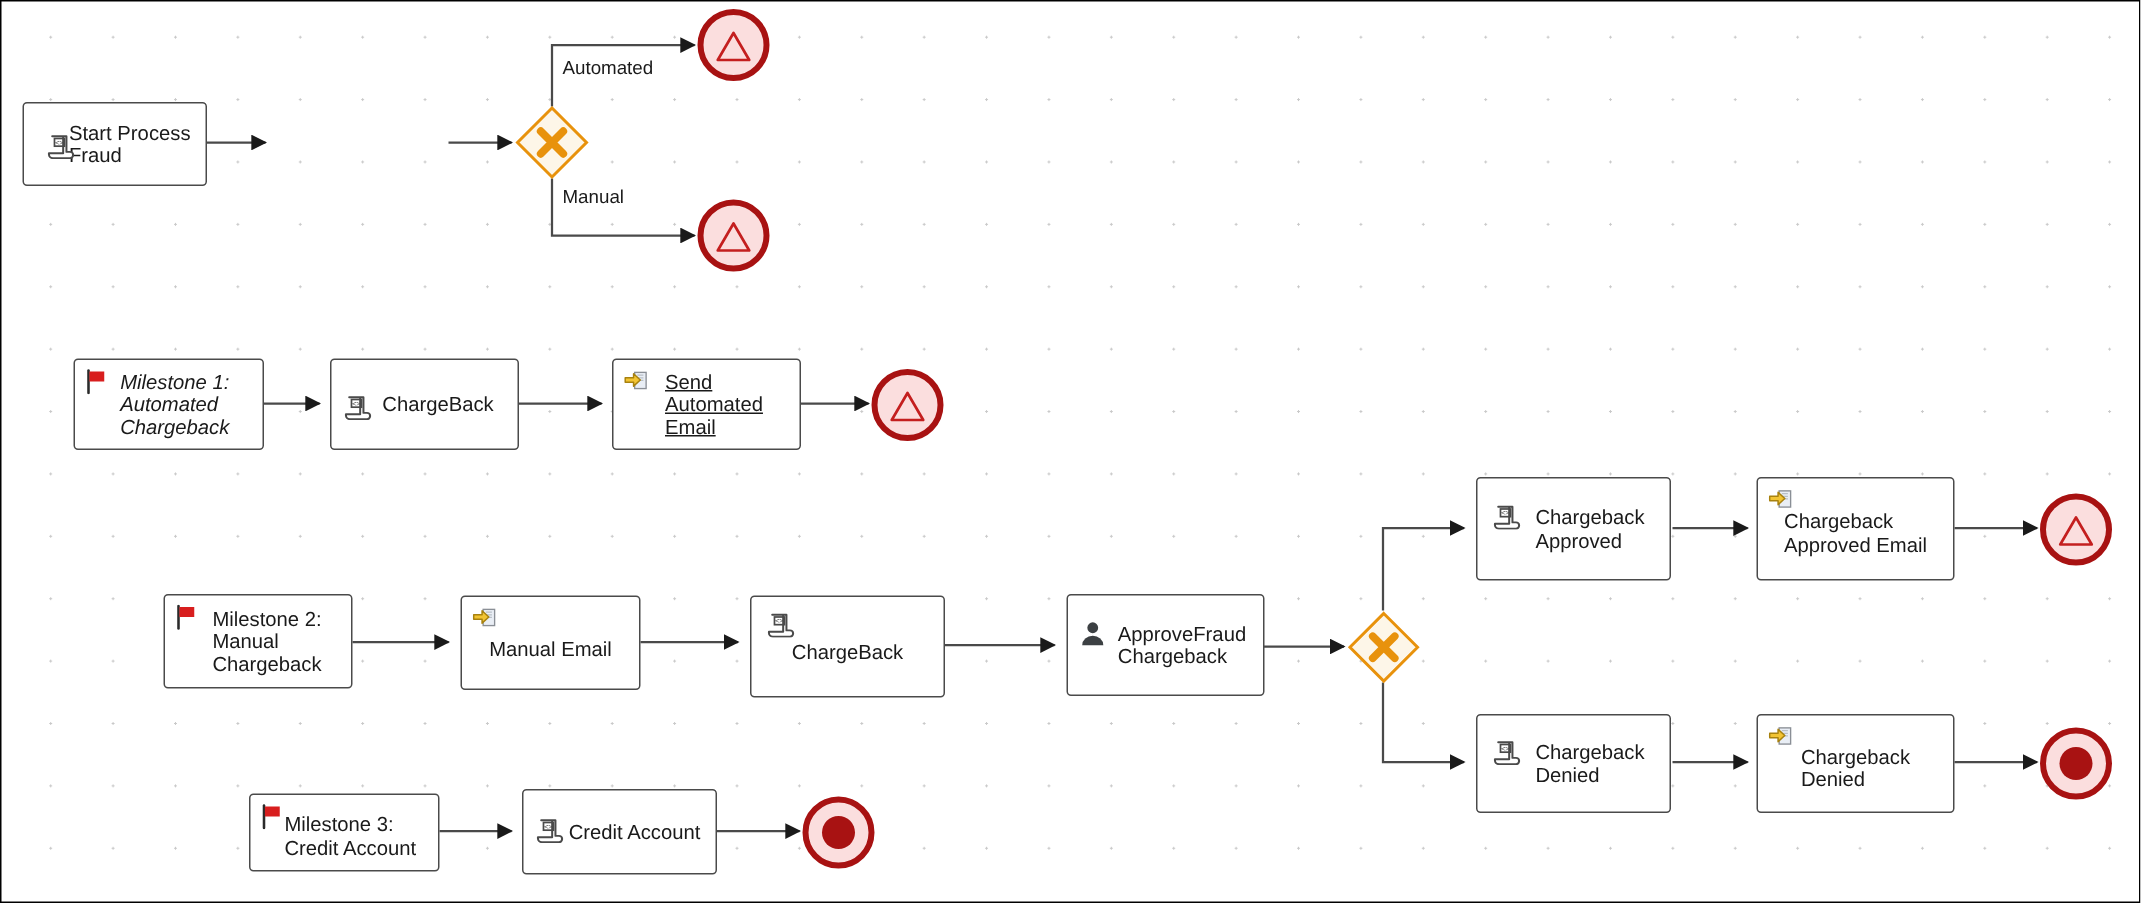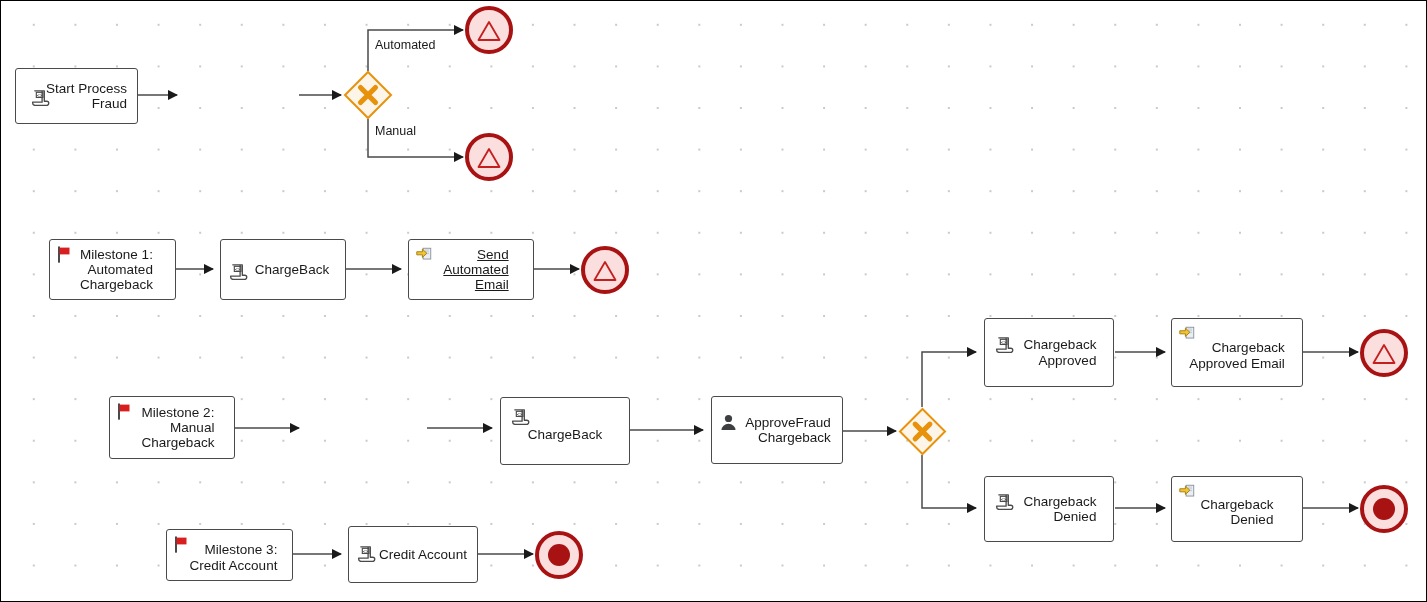--- a/index.html
+++ b/index.html
@@ -37,21 +37,21 @@
   
   .node {
     position: absolute;
     box-sizing: border-box;
     background: #ffffff;
     border: 1.6px solid #4a4a4a;
     border-radius: 3px;
     display: flex;
     align-items: center;
     justify-content: center;
-    text-align: right;
+    text-align: left;
     color: #1a1a1a;
     font-size: 13.5px;
     line-height: 1.12;
     white-space: pre-line;
   }
   .node .lbl {
     display: block;
     white-space: pre-line;
     padding: 0 4px;
   }
@@ -191,21 +191,21 @@
     </svg>
   </div>
 
   <div class="node" style="left:48px; top:238px; width:127px; height:61px;">
     <span class="ico" style="left:6px;top:6px;">
       <svg width="16" height="17" viewBox="0 0 16 17">
         <path d="M3 1 L3 16" stroke="#2a2a2a" stroke-width="1.7" stroke-linecap="round"></path>
         <path d="M3.6 1.6 L13.5 1.6 L13.5 8.4 L3.6 8.4 Z" fill="#D81E1E"></path>
       </svg>
     </span>
-    <span class="lbl" style="margin-left:8px;">Milestone 1:
+    <span class="lbl" style="margin-left:8px;font-style:italic;">Milestone 1:
 Automated
 Chargeback</span>
   </div>
 
   <div class="node inline-icon" style="left:219px; top:238px; width:126px; height:61px;">
     <span class="ico mid" style="top:50%;left:8px;">
       <svg width="19" height="19" viewBox="0 0 20 20">
         <path d="M4 4 h10 v11 h2.5 a2.2 2.2 0 0 1 0 4.4 h-12 a2.8 2.8 0 0 1 -2.8 -2.8 v-0.6 h10 v-12 z" fill="#ffffff" stroke="#4a4a4a" stroke-width="1.4" stroke-linejoin="round"></path>
         <rect x="5.6" y="5.6" width="7" height="5.4" fill="none" stroke="#4a4a4a" stroke-width="1.2"></rect>
         <text x="9" y="10" font-size="5" fill="#4a4a4a" text-anchor="middle" font-family="monospace">&lt;&gt;</text>
@@ -238,20 +238,30 @@
       <svg width="16" height="17" viewBox="0 0 16 17">
         <path d="M3 1 L3 16" stroke="#2a2a2a" stroke-width="1.7" stroke-linecap="round"></path>
         <path d="M3.6 1.6 L13.5 1.6 L13.5 8.4 L3.6 8.4 Z" fill="#D81E1E"></path>
       </svg>
     </span>
     <span class="lbl" style="margin-left:12px;">Milestone 2:
 Manual
 Chargeback</span>
   </div>
 
+  <div class="node" style="left:306px; top:396px; width:120px; height:63px;">
+    <span class="ico" style="left:6px;top:6px;">
+      <svg width="18" height="18" viewBox="0 0 20 20">
+        <rect x="9" y="2.5" width="8.5" height="12" fill="#e9eef5" stroke="#8a8f96" stroke-width="1"></rect>
+        <path d="M11 4.5 h4.5 M11 6.5 h4.5 M11 8.5 h4.5" stroke="#b9c0c8" stroke-width="0.9"></path>
+        <path d="M2 6.4 h6.2 v-2.9 l5 4.6 l-5 4.6 v-2.9 h-6.2 z" fill="#F2C433" stroke="#A8820F" stroke-width="1.1" stroke-linejoin="round"></path>
+      </svg>
+    </span>
+    <span class="lbl" style="margin-top:8px;">Manual Email</span>
+  </div>
 
   <div class="node inline-icon" style="left:499px; top:396px; width:130px; height:68px;">
     <span class="ico mid" style="top:26%;left:10px;">
       <svg width="19" height="19" viewBox="0 0 20 20">
         <path d="M4 4 h10 v11 h2.5 a2.2 2.2 0 0 1 0 4.4 h-12 a2.8 2.8 0 0 1 -2.8 -2.8 v-0.6 h10 v-12 z" fill="#ffffff" stroke="#4a4a4a" stroke-width="1.4" stroke-linejoin="round"></path>
         <rect x="5.6" y="5.6" width="7" height="5.4" fill="none" stroke="#4a4a4a" stroke-width="1.2"></rect>
         <text x="9" y="10" font-size="5" fill="#4a4a4a" text-anchor="middle" font-family="monospace">&lt;&gt;</text>
       </svg>
     </span>
     <span class="lbl" style="margin-left:0px;margin-top:8px;">ChargeBack</span>

